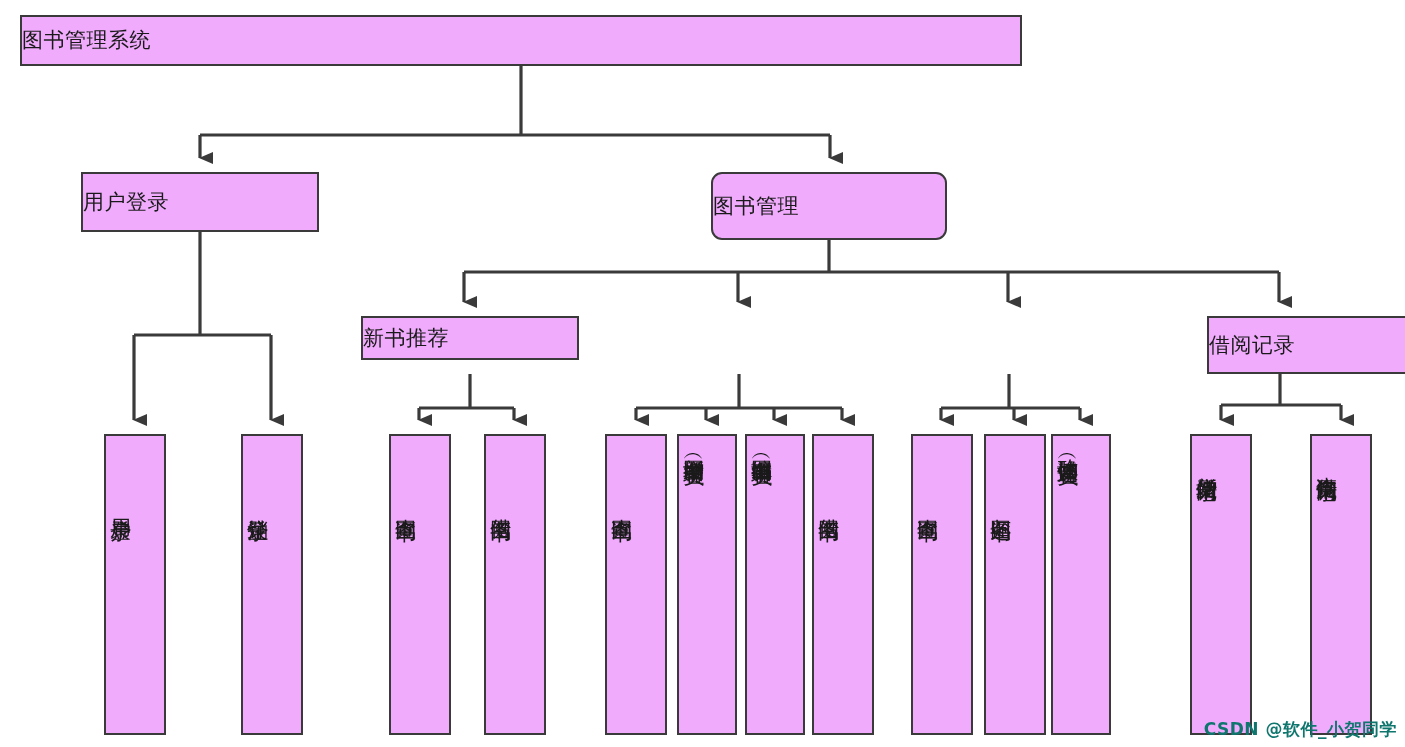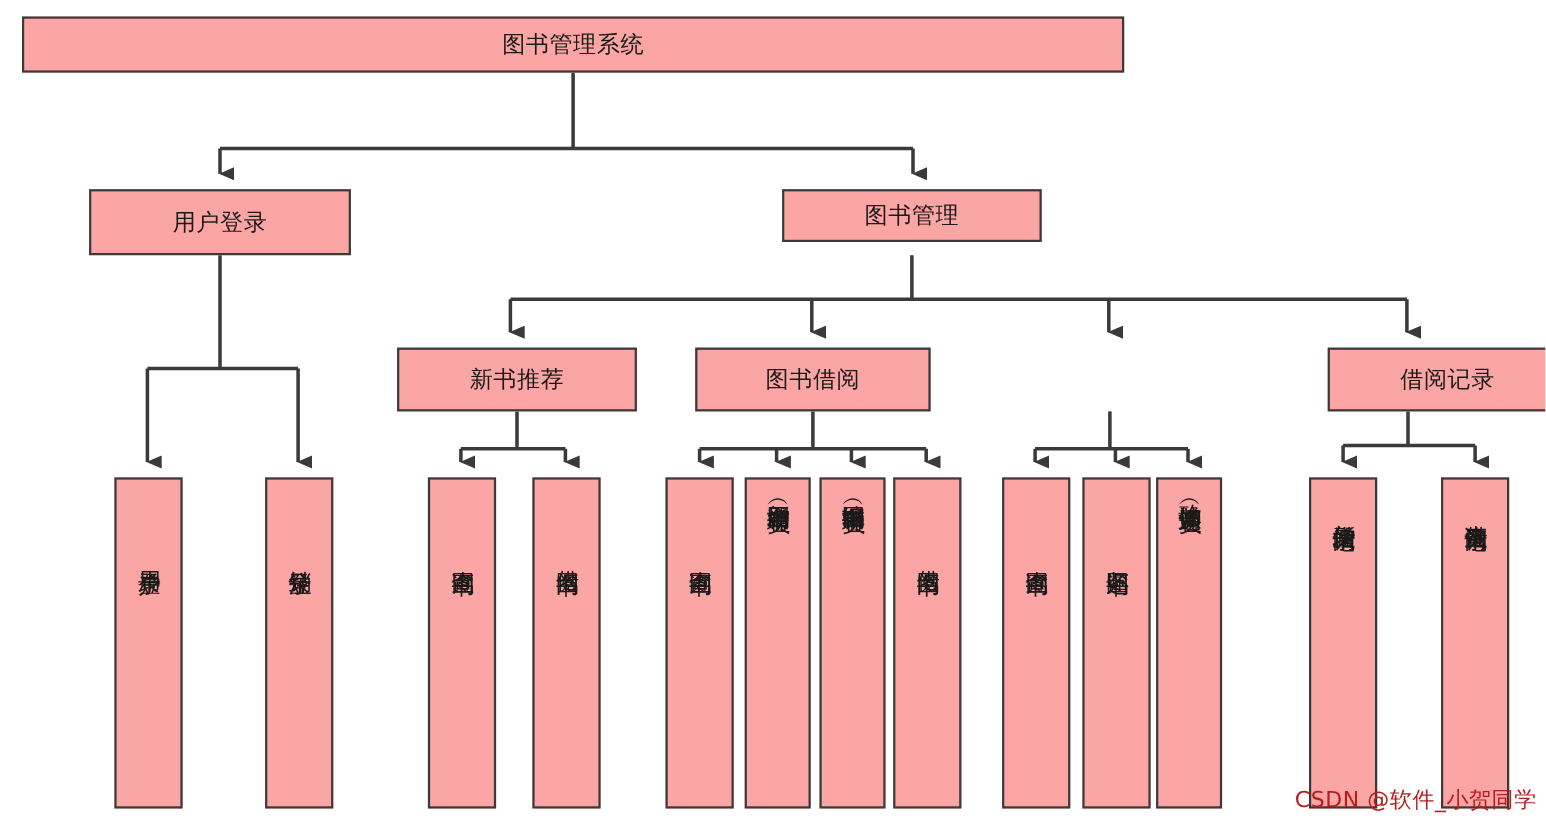--- a/index.html
+++ b/index.html
@@ -20,25 +20,25 @@
   #edges {
     position: absolute;
     left: 0;
     top: 0;
     width: 1405px;
     height: 747px;
   }
   .node {
     position: absolute;
     box-sizing: border-box;
-    background: #fca5a5;
+    background: #f0abfc;
     border: 2px solid #3a3a3a;
     display: flex;
     align-items: center;
-    justify-content: center;
+    justify-content: flex-start;
     z-index: 2;
   }
   .node-label {
     color: #1a1a1a;
     text-align: center;
     line-height: 1.18;
     letter-spacing: 0.5px;
   }
   .node.horiz .node-label {
     font-size: 21px;
@@ -62,25 +62,26 @@
   .node.vert.tall .node-label {
     margin-top: 0px;
   }
   .node.vert.upper .node-label {
     margin-top: 18px;
   }
   .watermark {
     position: absolute;
     right: 8px;
     bottom: 6px;
-    font-size: 20px;
-    color: #b91c1c;
+    font-size: 17px;
+    color: #0f766e;
     letter-spacing: 0.5px;
     z-index: 3;
     white-space: nowrap;
+    font-weight: bold;
   }
 </style>
 </head>
 <body>
 
 <div id="canvas">
 
   <svg id="edges" viewBox="0 0 1405 747" xmlns="http://www.w3.org/2000/svg">
     <defs>
       <marker id="arrow" viewBox="0 0 12 14" refX="6" refY="13" markerWidth="12" markerHeight="14" orient="auto" markerUnits="userSpaceOnUse">
@@ -131,29 +132,26 @@
     </g>
   </svg>
 
   <div class="node horiz" style="left:20px; top:15px; width:1002px; height:51px;">
     <span class="node-label">图书管理系统</span>
   </div>
 
   <div class="node horiz" style="left:81px; top:172px; width:238px; height:60px;">
     <span class="node-label">用户登录</span>
   </div>
-  <div class="node horiz" style="left:711px; top:172px; width:236px; height:48px;">
+  <div class="node horiz" style="left:711px; top:172px; width:236px; height:68px;border-radius:11px;">
     <span class="node-label">图书管理</span>
   </div>
 
-  <div class="node horiz" style="left:361px; top:316px; width:218px; height:58px;">
+  <div class="node horiz" style="left:361px; top:316px; width:218px; height:44px;">
     <span class="node-label">新书推荐</span>
-  </div>
-  <div class="node horiz" style="left:632px; top:316px; width:214px; height:58px;">
-    <span class="node-label">图书借阅</span>
   </div>
   <div class="node horiz" style="left:1171px; top:316px; width:218px; height:58px;margin-left:36px;">
     <span class="node-label">借阅记录</span>
   </div>
 
   <div class="node vert mid" style="left:104px; top:434px; width:62px; height:301px;">
     <span class="node-label">用户登录</span>
   </div>
   <div class="node vert mid" style="left:241px; top:434px; width:62px; height:301px;">
     <span class="node-label">注销登录</span>

